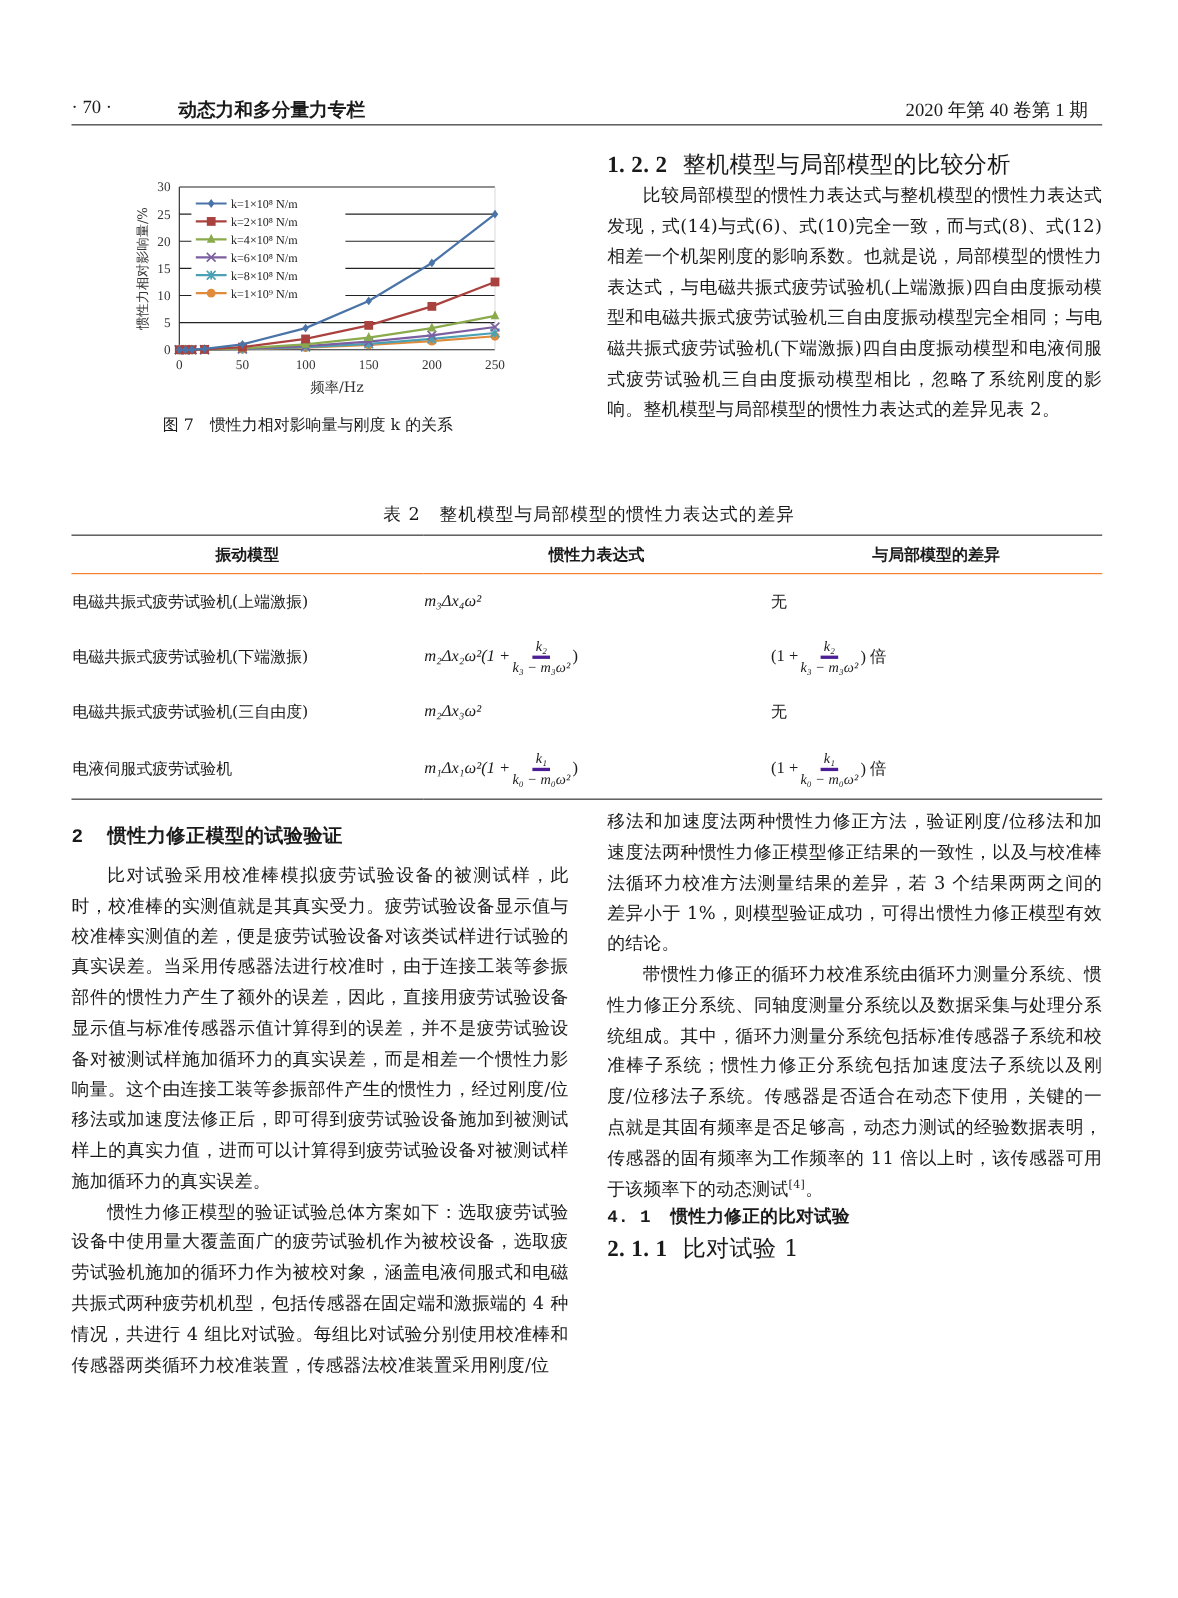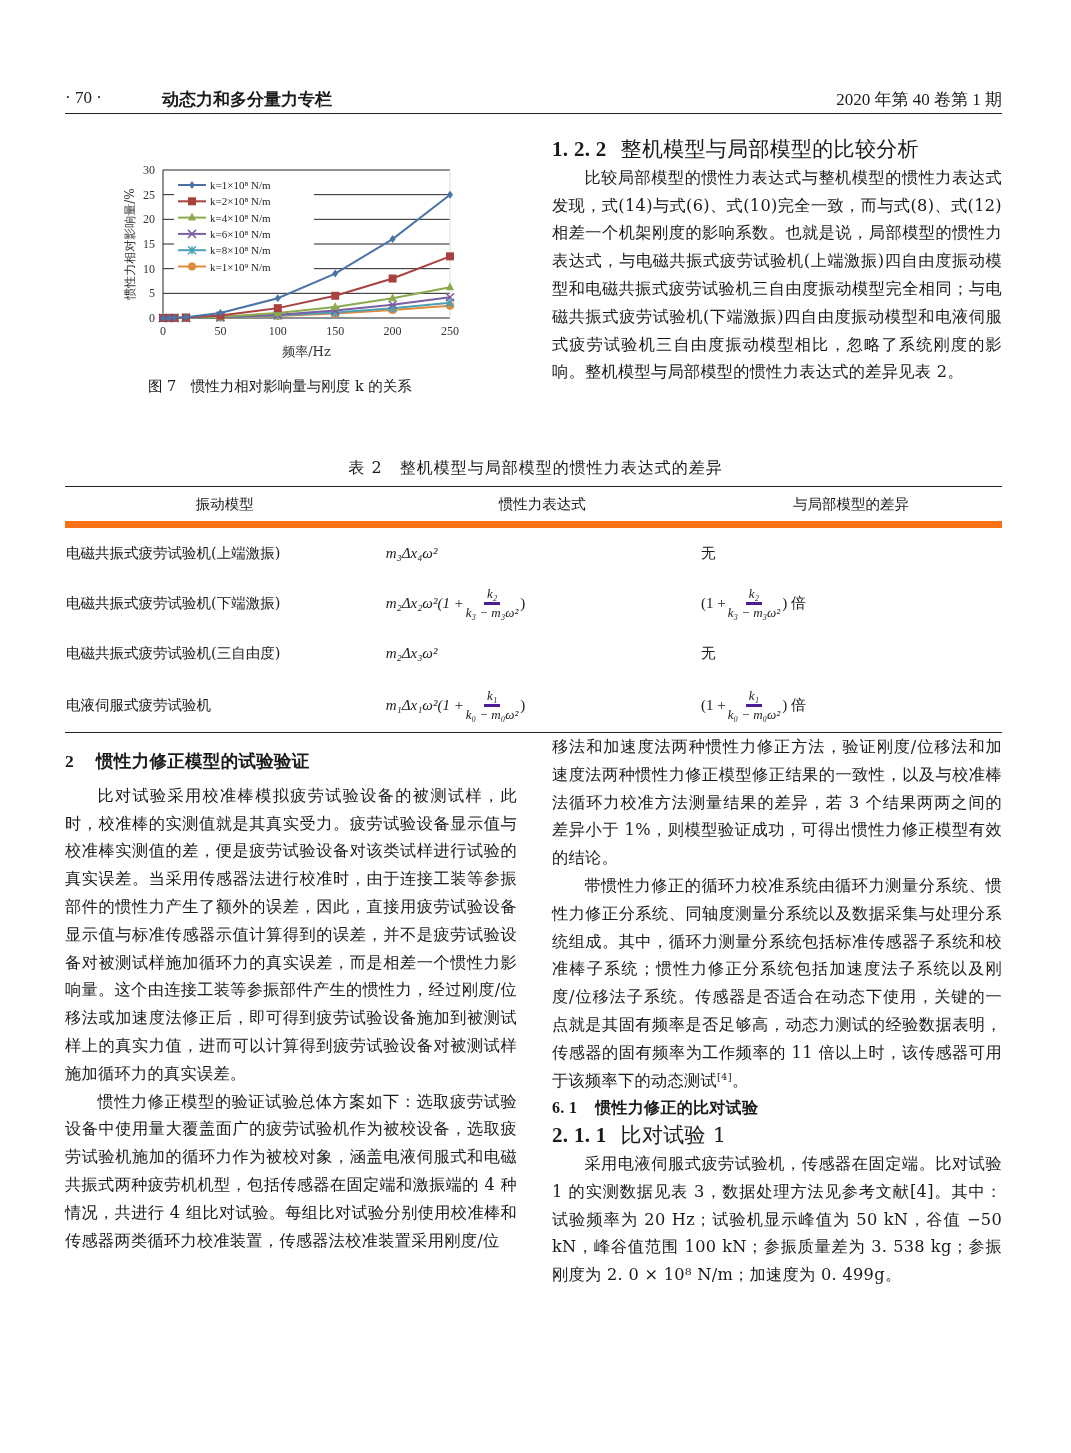--- a/index.html
+++ b/index.html
@@ -2,34 +2,34 @@
 <html><head>
 <meta charset="utf-8">
 <style>
   html, body { margin:0; padding:0; background:#fff; }
   body { width:1071px; height:1453px; position:relative; font-family:"DejaVu Serif", serif; color:#1a1a1a; overflow:hidden; }
   .abs { position:absolute; }
   .header-rule { position:absolute; left:65px; top:113px; width:937px; height:0; border-top:1.6px solid #222; }
   .hdr { top:88px; font-size:17px;text-align:right; }
   .hdr-page { left:65px; font-family:"Liberation Serif", serif; font-size:17px; }
   .hdr-col { left:162px; font-family:"DejaVu Sans", sans-serif; font-weight:bold; font-size:17px; }
-  .hdr-issue { right:69px; font-family:"Liberation Serif", serif; font-size:17px; }
+  .hdr-issue { right:82px; font-family:"Liberation Serif", serif; font-size:17px; }
   .col { position:absolute; font-size:16.2px; line-height:27.8px; text-align:justify; letter-spacing:0.3px; }
   .col p { margin:0; text-indent:2em; }
   .col p.noindent { text-indent:0; }
   .left { left:65px; width:452px; }
   .right { left:552px; width:450px; }
-  .sec-h { font-family:Liberation Serif, serif; font-weight:bold; font-size:17.5px; }
+  .sec-h { font-family:Liberation Mono, monospace; font-weight:bold; font-size:17.5px; }
   .sub-h { font-size:21px; }
   .sub-h b { font-family:"Liberation Serif", serif; font-weight:bold; margin-right:14px; }
   sup { font-size:10px; vertical-align:super; line-height:0; }
   .caption { font-size:14.5px; }
   .tbl-title { font-size:16px; left:0; width:1071px; text-align:center; top:458px; letter-spacing:1px; }
   table.t2 { position:absolute; left:65px; top:486px; width:937px; border-collapse:collapse; font-size:14.5px; }
-  table.t2 th { font-weight:normal; height:32px; border-top:1.8px solid #222; border-bottom:7px solid #f97316; }
+  table.t2 th { font-weight:bold; height:32px; border-top:1.8px solid #222; border-bottom:1px solid #f97316; }
   table.t2 td { text-align:left; height:48px; }
   table.t2 tr.last td { border-bottom:1.8px solid #222; height:52px; }
   .c1 { width:320px; } .c2 { width:315px; } .c3 { width:302px; }
   .math { font-family:"Liberation Serif", serif; font-style:italic; font-size:15px; display:inline-flex; align-items:center; gap:2px; }
   .frac { display:inline-flex; flex-direction:column; align-items:center; vertical-align:middle; font-size:13px; }
   .frac .num { border-bottom:3px solid #4c1d95; padding:0 3px; }
   .up { font-style:normal; }
   .chart-box { position:absolute; left:120px; top:158px; width:340px; height:208px; background:#fff; }
 </style>
 </head>
@@ -230,16 +230,15 @@
 
 <div class="col left" style="top:748px;">
   <div class="sec-h" style="margin-bottom:6px;"><span>2</span><span style="display:inline-block;width:22px;"></span><span>惯性力修正模型的试验验证</span></div>
   <p>比对试验采用校准棒模拟疲劳试验设备的被测试样，此时，校准棒的实测值就是其真实受力。疲劳试验设备显示值与校准棒实测值的差，便是疲劳试验设备对该类试样进行试验的真实误差。当采用传感器法进行校准时，由于连接工装等参振部件的惯性力产生了额外的误差，因此，直接用疲劳试验设备显示值与标准传感器示值计算得到的误差，并不是疲劳试验设备对被测试样施加循环力的真实误差，而是相差一个惯性力影响量。这个由连接工装等参振部件产生的惯性力，经过刚度/位移法或加速度法修正后，即可得到疲劳试验设备施加到被测试样上的真实力值，进而可以计算得到疲劳试验设备对被测试样施加循环力的真实误差。</p>
   <p>惯性力修正模型的验证试验总体方案如下：选取疲劳试验设备中使用量大覆盖面广的疲劳试验机作为被校设备，选取疲劳试验机施加的循环力作为被校对象，涵盖电液伺服式和电磁共振式两种疲劳机机型，包括传感器在固定端和激振端的 4 种情况，共进行 4 组比对试验。每组比对试验分别使用校准棒和传感器两类循环力校准装置，传感器法校准装置采用刚度/位</p>
 </div>
 
 <div class="col right" style="top:733px;">
   <p class="noindent">移法和加速度法两种惯性力修正方法，验证刚度/位移法和加速度法两种惯性力修正模型修正结果的一致性，以及与校准棒法循环力校准方法测量结果的差异，若 3 个结果两两之间的差异小于 1%，则模型验证成功，可得出惯性力修正模型有效的结论。</p>
   <p><span>带惯性力修正的循环力校准系统由循环力测量分系统、惯性力修正分系统、同轴度测量分系统以及数据采集与处理分系统组成。其中，循环力测量分系统包括标准传感器子系统和校准棒子系统；惯性力修正分系统包括加速度法子系统以及刚度/位移法子系统。传感器是否适合在动态下使用，关键的一点就是其固有频率是否足够高，动态力测试的经验数据表明，传感器的固有频率为工作频率的 11 倍以上时，该传感器可用于该频率下的动态测试</span><sup>[4]</sup><span>。</span></p>
-  <div class="sec-h" style="font-size:16px;"><span>6. 1</span><span style="display:inline-block;width:18px;"></span><span>惯性力修正的比对试验</span></div>
+  <div class="sec-h" style="font-size:16px;"><span>4. 1</span><span style="display:inline-block;width:18px;"></span><span>惯性力修正的比对试验</span></div>
   <div class="sub-h"><b>2. 1. 1</b><span>比对试验 1</span></div>
-  <p>采用电液伺服式疲劳试验机，传感器在固定端。比对试验 1 的实测数据见表 3，数据处理方法见参考文献[4]。其中：试验频率为 20 Hz；试验机显示峰值为 50 kN，谷值 −50 kN，峰谷值范围 100 kN；参振质量差为 3. 538 kg；参振刚度为 2. 0 × 10⁸ N/m；加速度为 0. 499g。</p>
 </div>
 
 </body></html>

